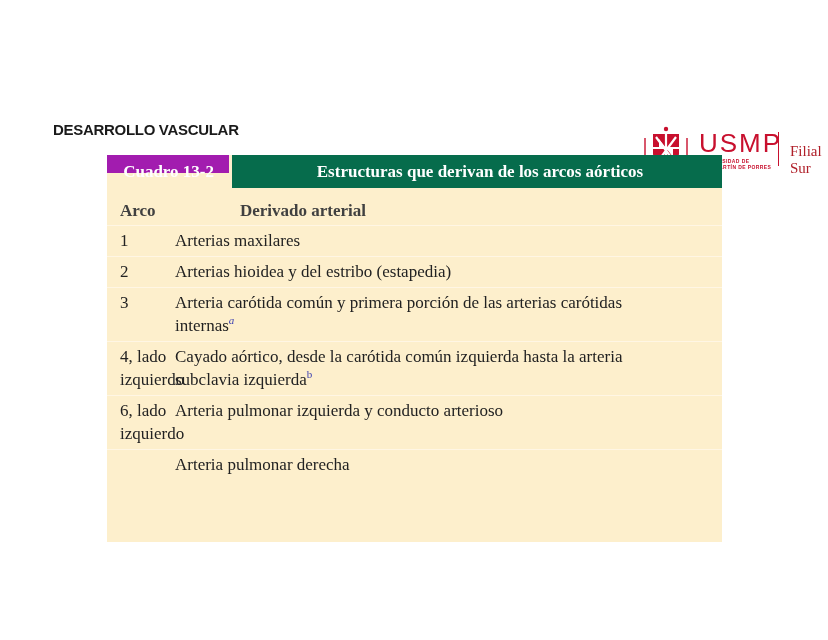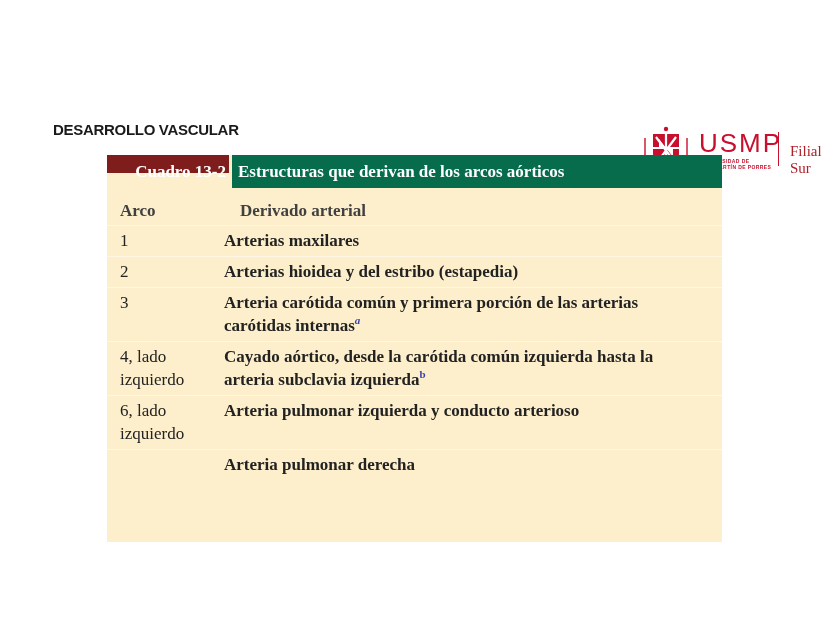--- a/index.html
+++ b/index.html
@@ -5,27 +5,27 @@
   html,body{margin:0;padding:0;}
   body{width:828px;height:640px;background:#ffffff;position:relative;overflow:hidden;font-family:"Liberation Serif",serif;}
   .slide-title{position:absolute;left:53px;top:121px;font-family:"Liberation Sans",sans-serif;font-weight:bold;font-size:15px;color:#1a1a1a;letter-spacing:-0.3px;}
   .logo{position:absolute;left:640px;top:90px;width:188px;height:50px;margin-top:36px;}
   .shield{position:absolute;left:0;top:0;width:52px;height:48px;}
   .usmp{position:absolute;left:59px;top:4px;font-family:"Liberation Sans",sans-serif;font-size:26px;color:#c8102e;letter-spacing:2px;line-height:26px;}
   .usmp-sub{position:absolute;left:61px;top:32px;font-family:"Liberation Sans",sans-serif;font-size:5px;line-height:6px;color:#c8102e;font-weight:bold;letter-spacing:0.4px;}
   .logo-divider{position:absolute;left:138px;top:6px;width:1px;height:34px;background:#c8102e;}
   .filial{position:absolute;left:150px;top:17px;font-family:Liberation Serif, serif;font-size:15px;color:#b0202a;}
   .table-wrap{position:absolute;left:107px;top:155px;width:615px;height:387px;background:#fdefcc;}
-  .hdr-blue{position:absolute;left:0;top:0;width:122px;height:18px;background:#7f1d1d;color:#fff;font-weight:bold;font-size:17px;line-height:33px;text-align:right;padding-right:3px;box-sizing:border-box;}
-  .hdr-green{position:absolute;left:125px;top:0;width:490px;height:33px;background:#066c4c;color:#fff;font-weight:bold;font-size:17px;line-height:33px;padding-left:6px;box-sizing:border-box;}
+  .hdr-blue{position:absolute;left:0;top:0;width:122px;height:18px;background:#a21caf;color:#fff;font-weight:bold;font-size:17px;line-height:33px;text-align:right;padding-right:15px;box-sizing:border-box;}
+  .hdr-green{position:absolute;left:125px;top:0;width:490px;height:33px;background:#066c4c;color:#fff;font-weight:bold;font-size:17px;line-height:33px;padding-left:6px;box-sizing:border-box;text-align:center;}
   .col-h{position:absolute;top:46px;font-weight:bold;font-size:17px;color:#404040;}
   .rows{position:absolute;left:0;top:70px;width:615px;}
   .row{position:relative;border-top:1px solid #fff6e4;padding:3px 0 4px 0;font-size:17px;color:#222;line-height:23px;}
   .row .arco{position:absolute;left:13px;top:3px;width:110px;}
-  .row .deriv{margin-left:117px;width:470px;font-weight:bold;}
+  .row .deriv{margin-left:68px;width:470px;}
   sup{font-size:11px;color:#3a3fb0;line-height:0;}
   sup.it{font-style:italic;}
 </style>
 </head>
 <body>
 
 <div class="slide-title">DESARROLLO VASCULAR</div>
 
 <div class="logo">
   <svg class="shield" viewBox="0 0 52 48">

